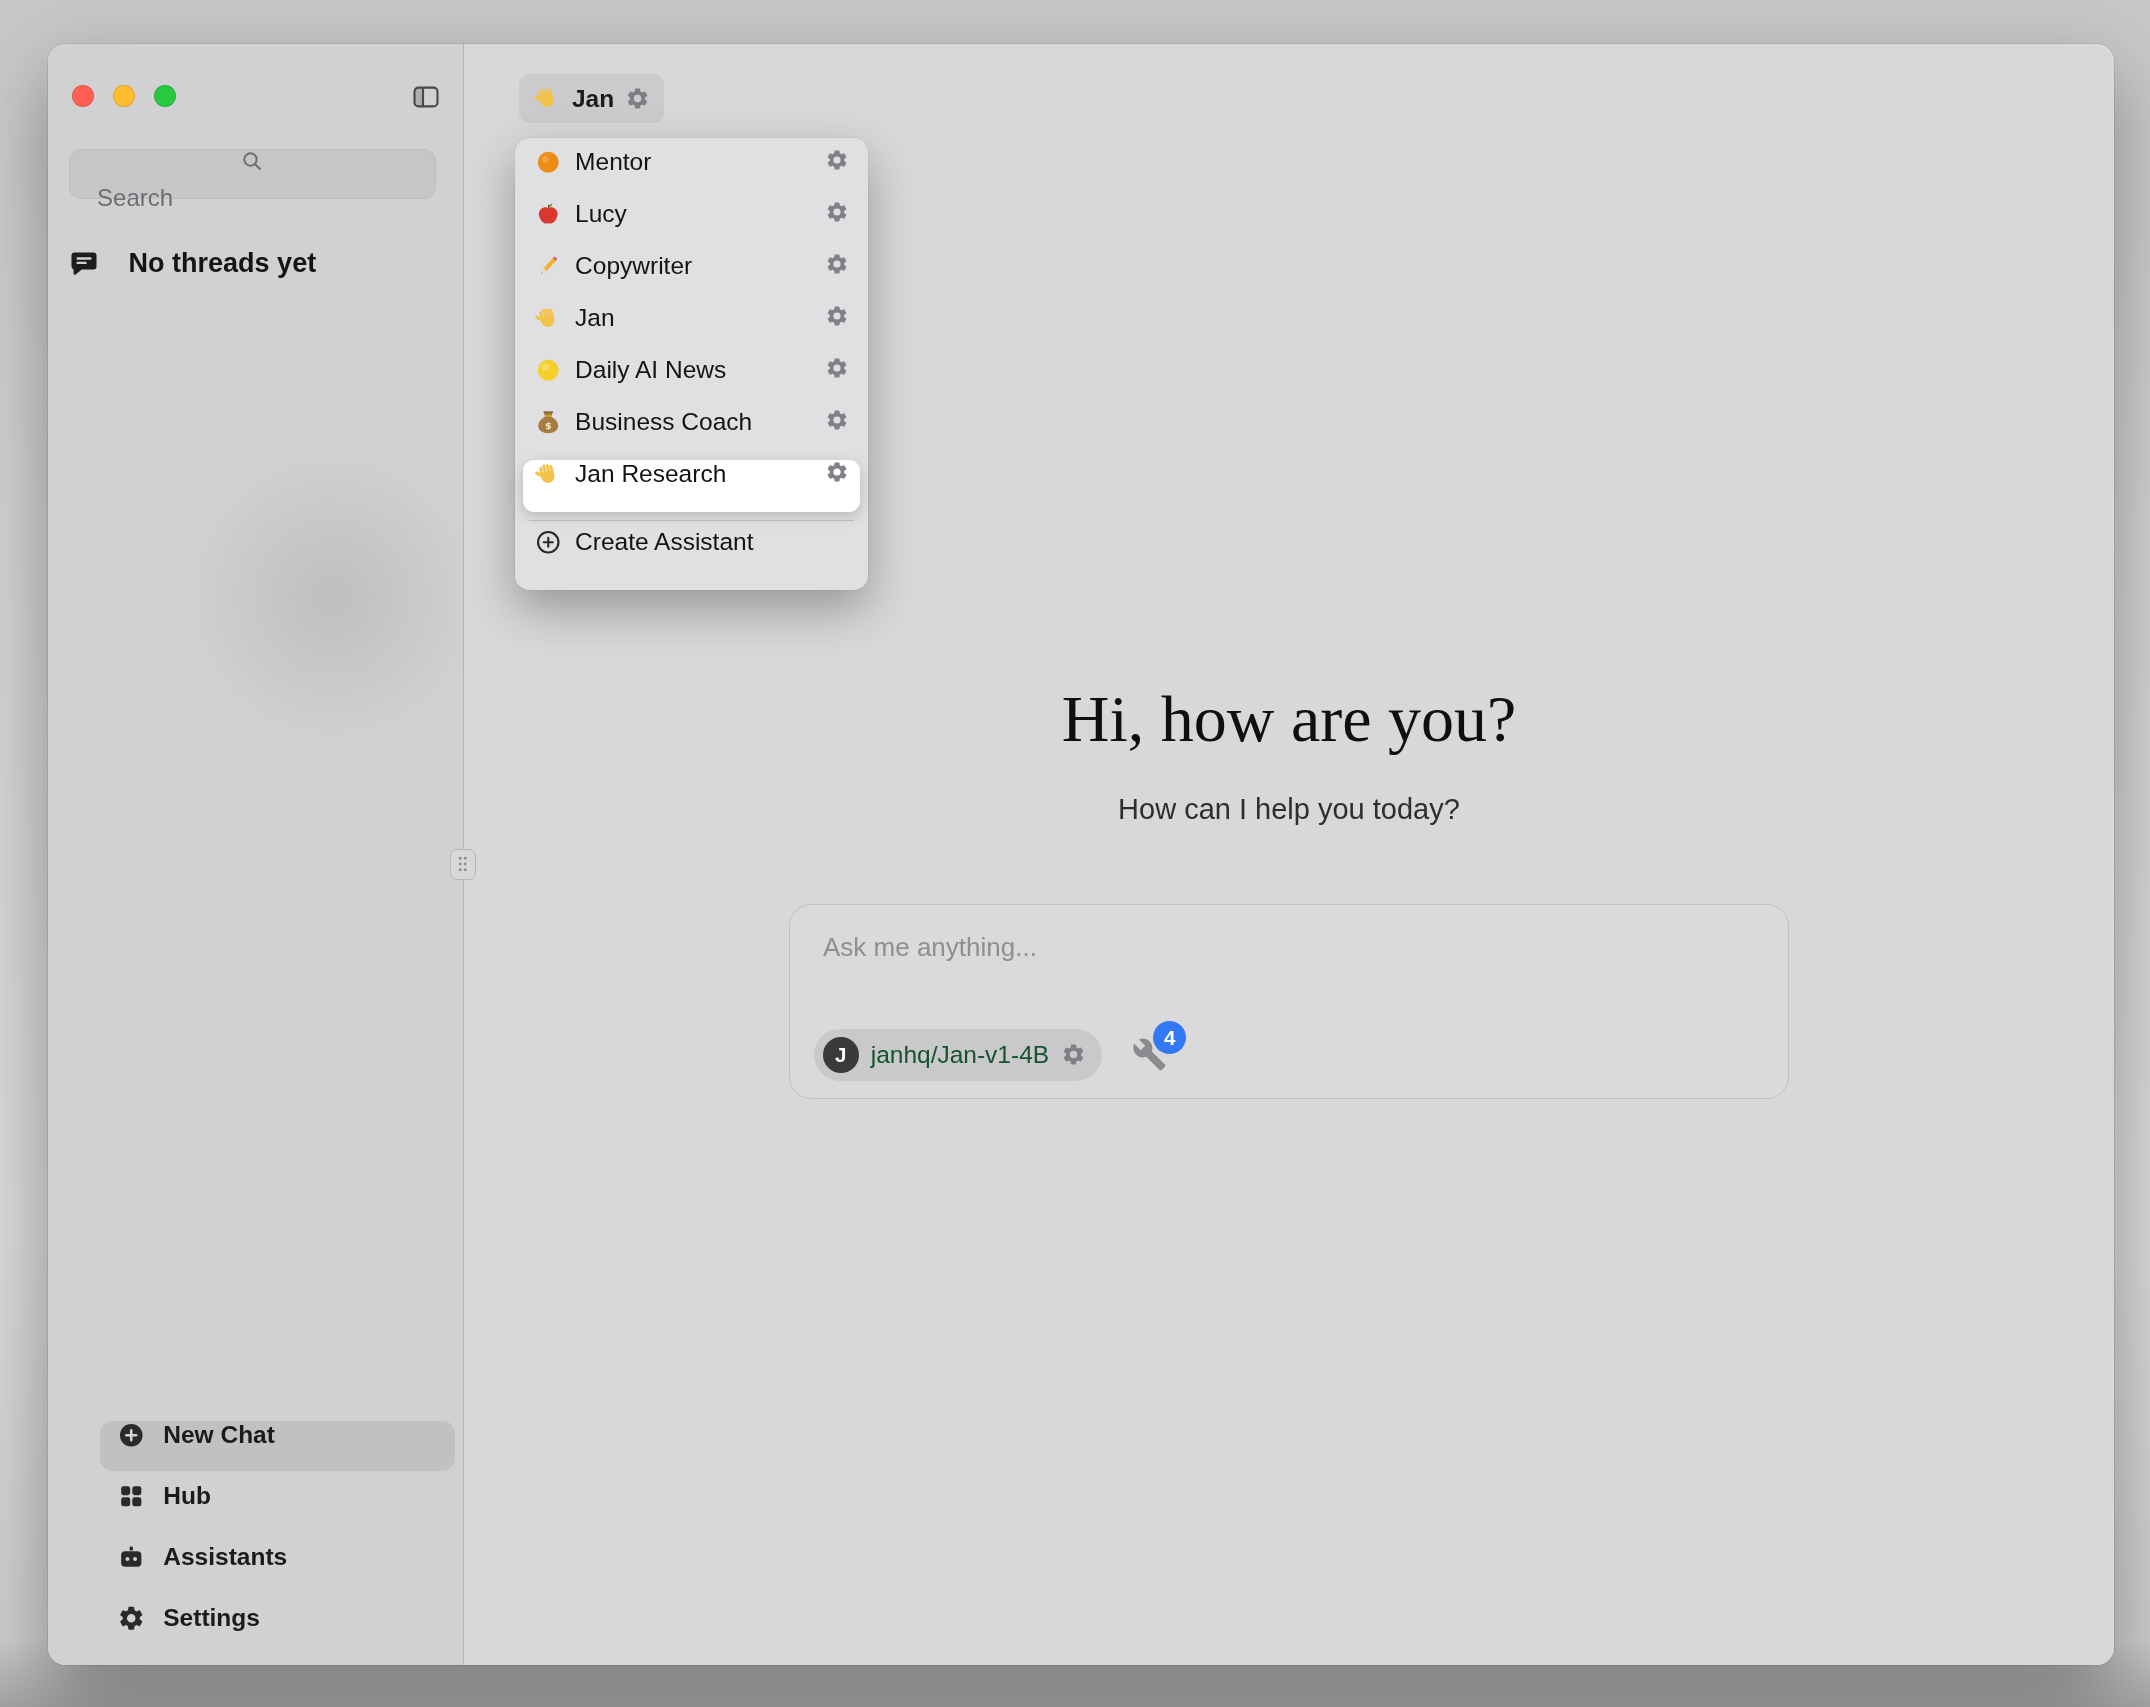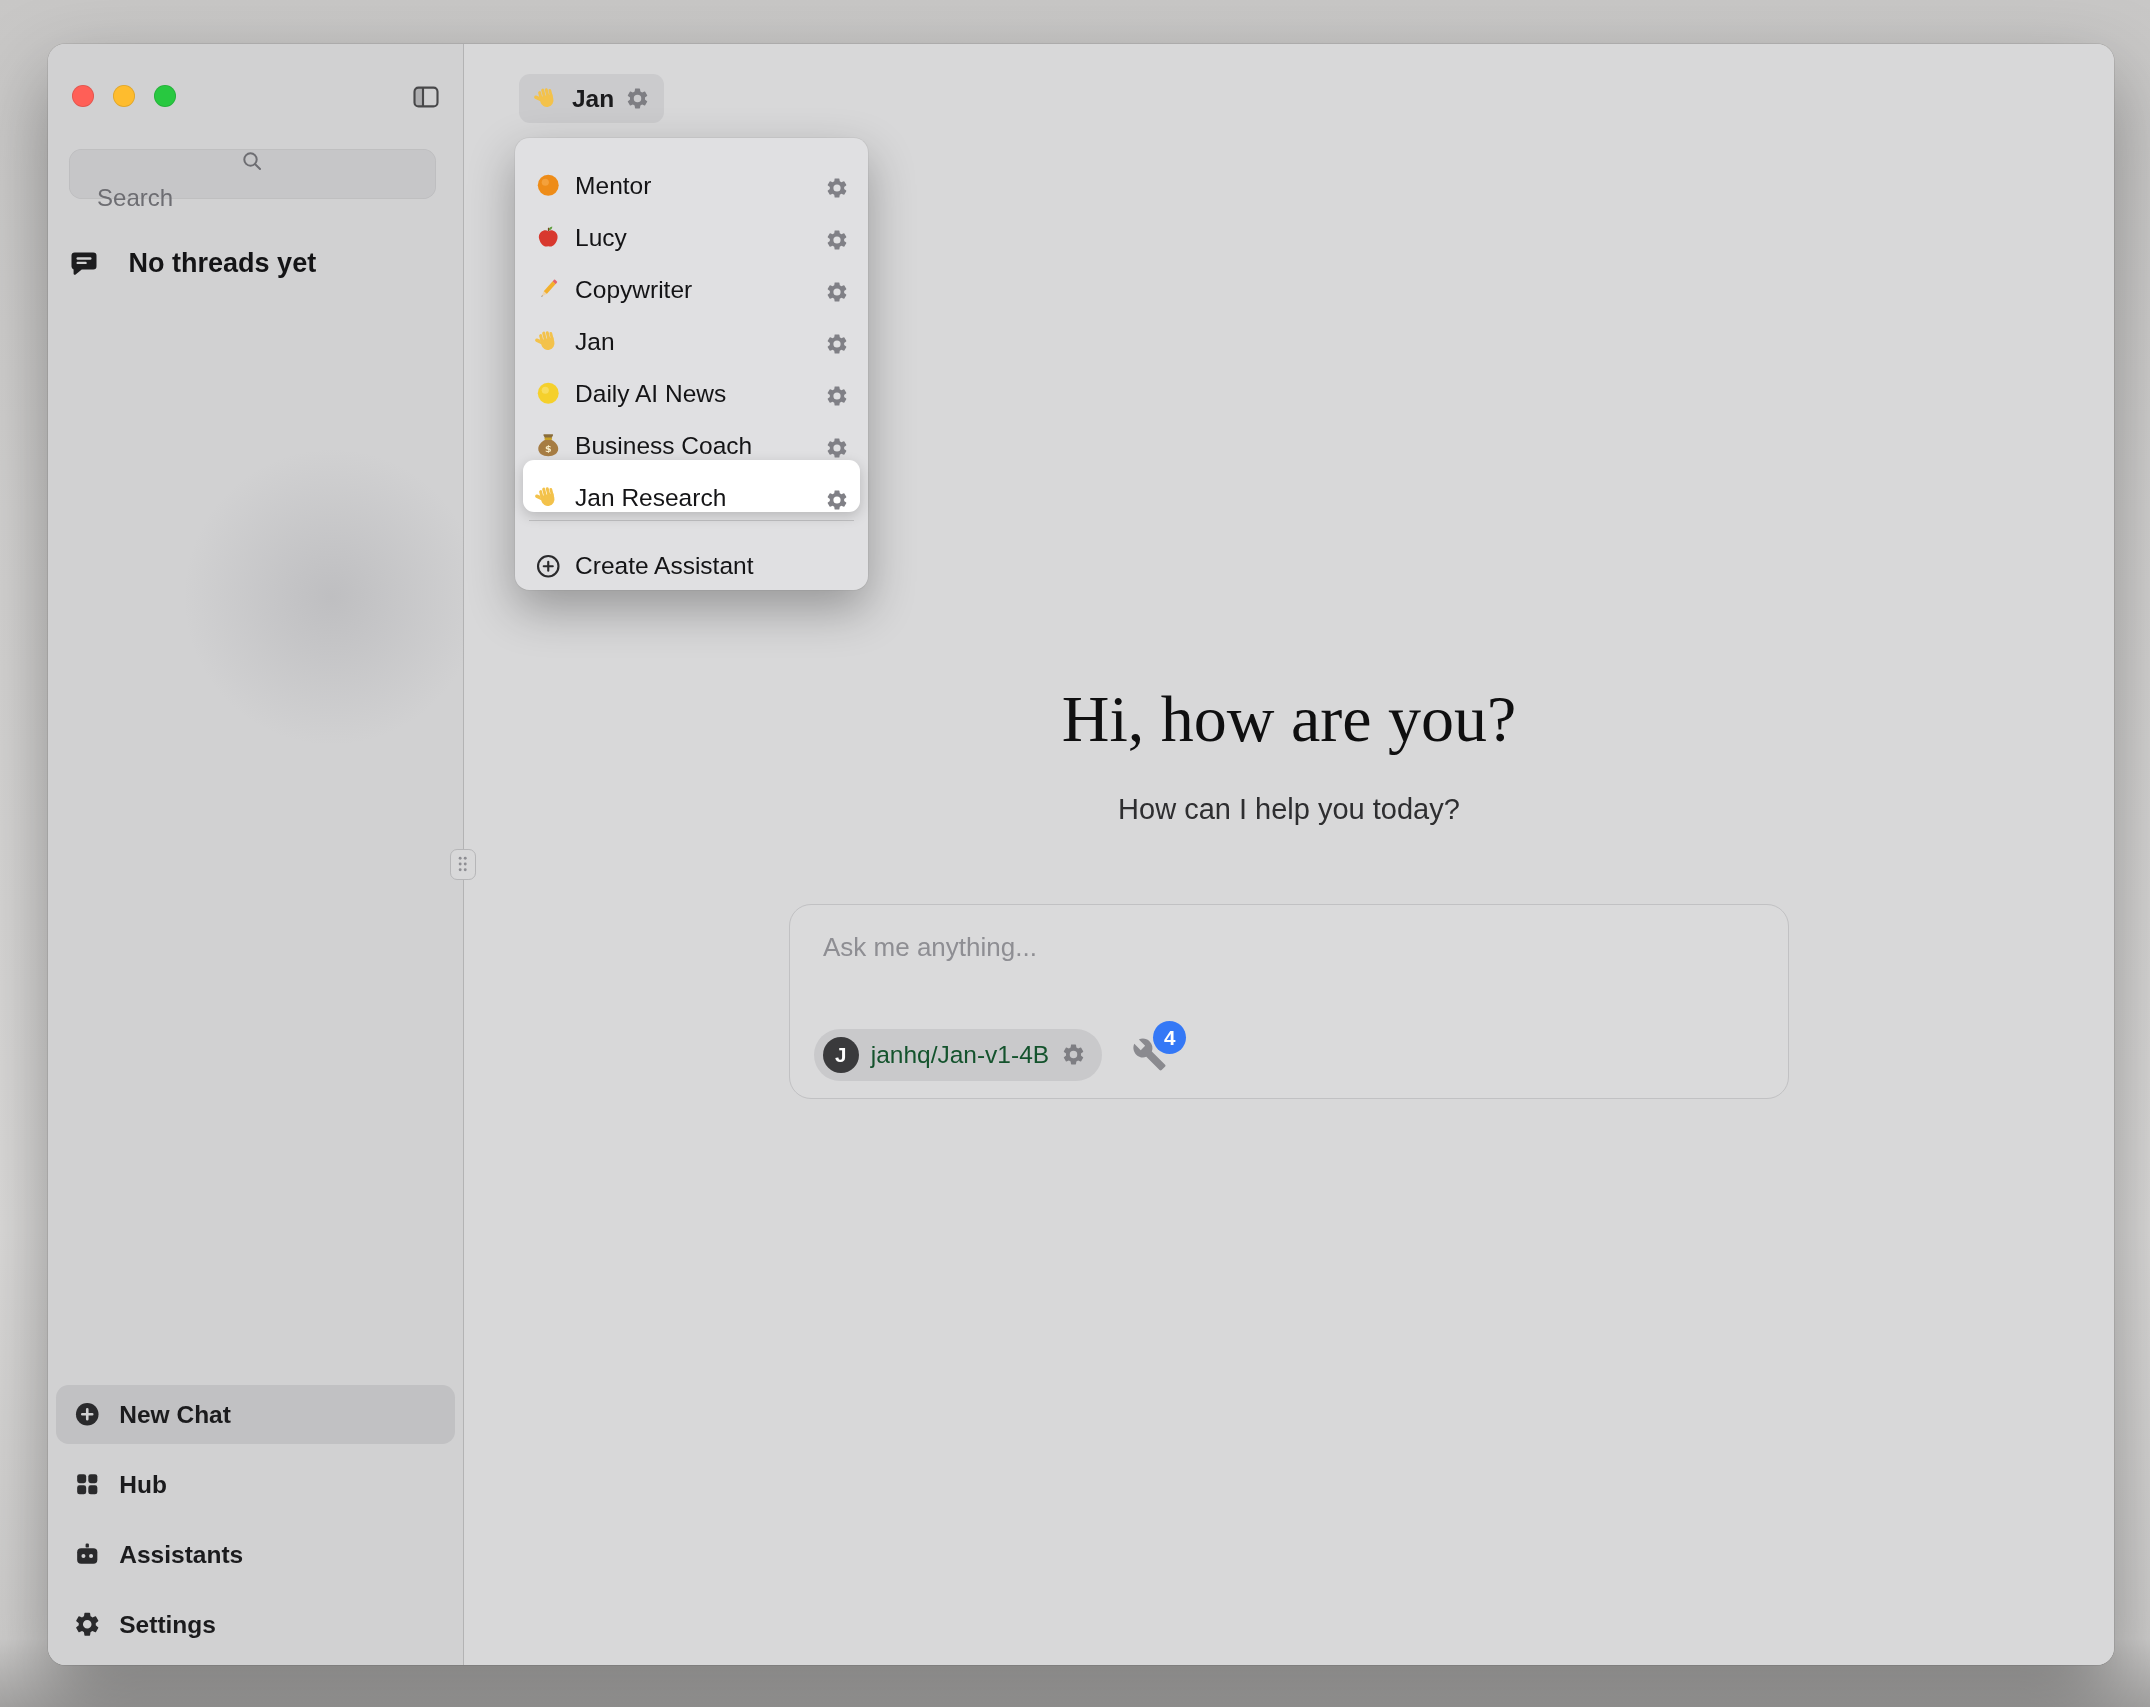--- a/index.html
+++ b/index.html
@@ -25,37 +25,37 @@
     display:flex;align-items:center;gap:9.5px;padding:0 12.6px;box-sizing:border-box;box-shadow:inset 0 0 0 0.8px rgba(0,0,0,.05);flex-direction:column;}
   .search .s{width:24px;height:24px;color:#6d6d72;flex:none;}
   .search input{flex:1;min-width:0;background:none;border:none;outline:none;font:24px "Liberation Sans",sans-serif;color:#1d1d1f;}
   .search input::placeholder{color:#6d6d72;}
   .empty{position:absolute;left:20.6px;top:204px;width:365px;}
   .empty-head{display:flex;align-items:center;gap:30px;}
   .empty-head .icon{width:30px;height:30px;color:#1d1d1f;flex:none;}
   .empty-title{font-size:27px;font-weight:700;color:#141416;}
   .empty-desc{margin:17.4px 0 0;font-size:22px;line-height:35px;color:#48484a;}
   .bottom-nav{position:absolute;left:8px;right:8px;bottom:11px;display:flex;flex-direction:column;gap:11px;}
-  .nav-row{height:59px;display:flex;align-items:center;gap:17.4px;padding:0 17.4px;border-radius:12.6px;}
+  .nav-row{height:50px;display:flex;gap:17.4px;padding:0 17.4px;border-radius:12.6px;margin-left:44px;}
   .nav-row.active{background:#c1c1c3;}
   .nav-row .ni{width:28.5px;height:28.5px;color:#2a2a2c;flex:none;}
   .nav-label{font-size:24.5px;font-weight:600;color:#1b1b1d;}
   .grip{position:absolute;left:402px;top:805px;width:24px;height:28.5px;border-radius:7.1px;background:#d8d8d9;
     border:0.8px solid #b6b6b8;z-index:6;display:flex;align-items:center;justify-content:center;}
   .grip .icon{width:17.4px;height:22px;color:#8e8e93;}
   
   .main{position:absolute;left:416px;top:0;right:0;bottom:0;background:#d8d8d9;}
   .assistant-pill{position:absolute;left:55px;top:30px;height:49px;border-radius:11px;background:#cbcbcd;
     display:flex;align-items:center;gap:10.3px;padding:0 14.2px;}
   .ai{width:28.5px;height:28.5px;flex:none;}
   .ap-label{font-size:24.5px;font-weight:600;color:#1b1b1d;}
   .gear-sm{width:25px;height:25px;color:#7e7e83;flex:none;}
   .menu{position:absolute;left:51px;top:94px;width:353px;border-radius:14.2px;background:#e0e0e2;
     box-shadow:0 19px 47px rgba(0,0,0,.30),0 0 0 0.8px rgba(0,0,0,.05);padding:9.5px 8px;z-index:10;box-sizing:border-box;}
-  .menu-item{height:52px;display:flex;align-items:flex-end;gap:12.6px;padding:0 11px;border-radius:11px;}
+  .menu-item{height:52px;display:flex;align-items:flex-start;gap:12.6px;padding:0 11px;border-radius:11px;}
   .menu-item.active{background:#ffffff;box-shadow:0 4px 12.6px rgba(0,0,0,.18);}
   .mi-icon{width:28.5px;height:28.5px;flex:none;}
   .mi-label{flex:1;font-size:24.5px;color:#141416;white-space:nowrap;}
   .mi-gear{width:24px;height:24px;color:#808086;flex:none;}
   .menu-sep{height:0.8px;background:rgba(0,0,0,.14);margin:8px 6.3px;}
   .menu-item.create .mi-icon{color:#2a2a2c;}
   .greet{position:absolute;left:0;right:0;top:637px;margin:0;text-align:center;
     font-family:"Liberation Serif",serif;font-weight:500;font-size:66px;color:#0f0f10;}
   .subtitle{position:absolute;left:0;right:0;top:749px;margin:0;text-align:center;font-size:29px;color:#2e2e30;}
   .composer{position:absolute;left:325px;top:860px;width:1000px;height:195px;box-sizing:border-box;

